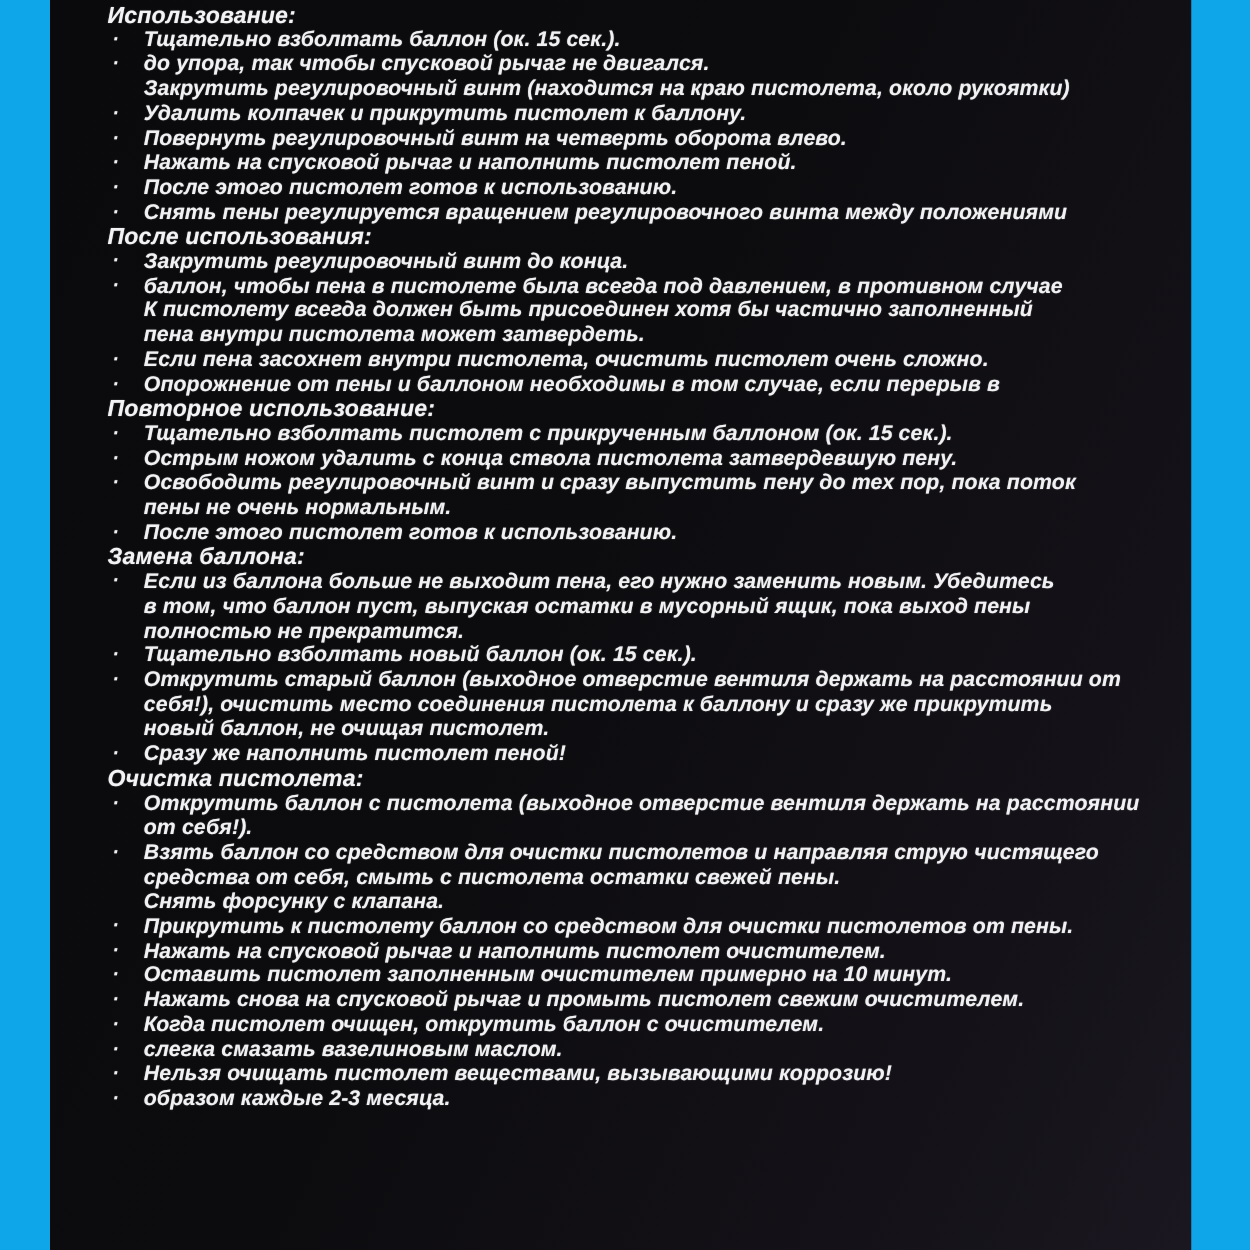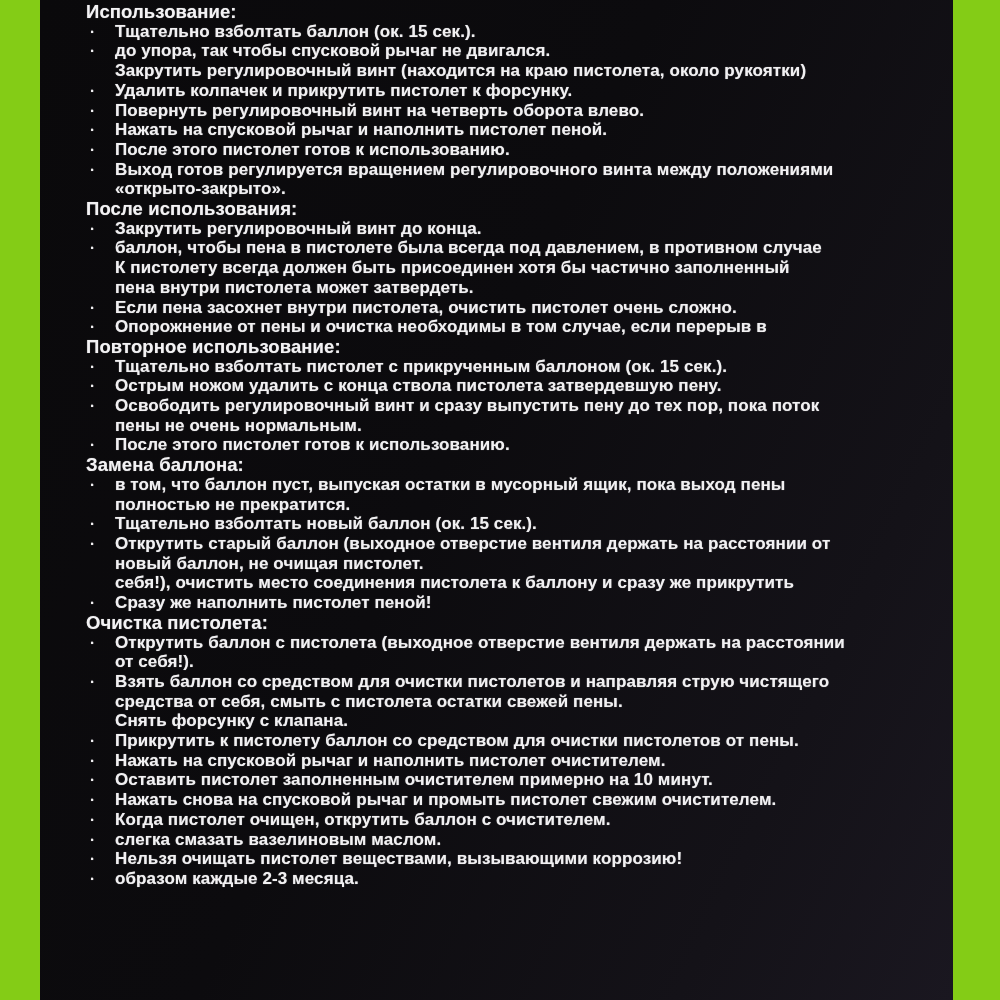--- a/index.html
+++ b/index.html
@@ -7,22 +7,23 @@
     padding: 0;
     width: 1000px;
     height: 1000px;
     background: #000000;
     overflow: hidden;
   }
   .photo {
     position: relative;
     width: 1000px;
     height: 1000px;
-    background: #84cc16;
+    background: #0ea5e9;
     font-family: "Liberation Sans", "DejaVu Sans", sans-serif;
+    font-style: italic;
   }
   
   .label {
     position: absolute;
     left: 40px;
     top: 0;
     width: 913px;
     height: 1000px;
     background: linear-gradient(115deg, #0a090b 0%, #0c0b0e 45%, #141218 80%, #1a1720 100%);
     box-sizing: border-box;
@@ -83,21 +84,21 @@
             <li class="instruction-item">
               <span class="bullet">·</span>
               <div>
                 <div class="instruction-line">до упора, так чтобы спусковой рычаг не двигался.</div>
                 <div class="instruction-line">Закрутить регулировочный винт (находится на краю пистолета, около рукоятки)</div>
               </div>
             </li>
             <li class="instruction-item">
               <span class="bullet">·</span>
               <div>
-                <div class="instruction-line">Удалить колпачек и прикрутить пистолет к форсунку.</div>
+                <div class="instruction-line">Удалить колпачек и прикрутить пистолет к баллону.</div>
               </div>
             </li>
             <li class="instruction-item">
               <span class="bullet">·</span>
               <div>
                 <div class="instruction-line">Повернуть регулировочный винт на четверть оборота влево.</div>
               </div>
             </li>
             <li class="instruction-item">
               <span class="bullet">·</span>
@@ -107,22 +108,21 @@
             </li>
             <li class="instruction-item">
               <span class="bullet">·</span>
               <div>
                 <div class="instruction-line">После этого пистолет готов к использованию.</div>
               </div>
             </li>
             <li class="instruction-item">
               <span class="bullet">·</span>
               <div>
-                <div class="instruction-line">Выход готов регулируется вращением регулировочного винта между положениями</div>
-                <div class="instruction-line">«открыто-закрыто».</div>
+                <div class="instruction-line">Снять пены регулируется вращением регулировочного винта между положениями</div>
               </div>
             </li>
           </ul>
         </section>
         <section>
           <h2 class="section-heading">После использования:</h2>
           <ul class="instruction-list">
             <li class="instruction-item">
               <span class="bullet">·</span>
               <div>
@@ -139,21 +139,21 @@
             </li>
             <li class="instruction-item">
               <span class="bullet">·</span>
               <div>
                 <div class="instruction-line">Если пена засохнет внутри пистолета, очистить пистолет очень сложно.</div>
               </div>
             </li>
             <li class="instruction-item">
               <span class="bullet">·</span>
               <div>
-                <div class="instruction-line">Опорожнение от пены и очистка необходимы в том случае, если перерыв в</div>
+                <div class="instruction-line">Опорожнение от пены и баллоном необходимы в том случае, если перерыв в</div>
               </div>
             </li>
           </ul>
         </section>
         <section>
           <h2 class="section-heading">Повторное использование:</h2>
           <ul class="instruction-list">
             <li class="instruction-item">
               <span class="bullet">·</span>
               <div>
@@ -180,36 +180,37 @@
               </div>
             </li>
           </ul>
         </section>
         <section>
           <h2 class="section-heading">Замена баллона:</h2>
           <ul class="instruction-list">
             <li class="instruction-item">
               <span class="bullet">·</span>
               <div>
+                <div class="instruction-line">Если из баллона больше не выходит пена, его нужно заменить новым. Убедитесь</div>
                 <div class="instruction-line">в том, что баллон пуст, выпуская остатки в мусорный ящик, пока выход пены</div>
                 <div class="instruction-line">полностью не прекратится.</div>
               </div>
             </li>
             <li class="instruction-item">
               <span class="bullet">·</span>
               <div>
                 <div class="instruction-line">Тщательно взболтать новый баллон (ок. 15 сек.).</div>
               </div>
             </li>
             <li class="instruction-item">
               <span class="bullet">·</span>
               <div>
                 <div class="instruction-line">Открутить старый баллон (выходное отверстие вентиля держать на расстоянии от</div>
+                <div class="instruction-line">себя!), очистить место соединения пистолета к баллону и сразу же прикрутить</div>
                 <div class="instruction-line">новый баллон, не очищая пистолет.</div>
-                <div class="instruction-line">себя!), очистить место соединения пистолета к баллону и сразу же прикрутить</div>
               </div>
             </li>
             <li class="instruction-item">
               <span class="bullet">·</span>
               <div>
                 <div class="instruction-line">Сразу же наполнить пистолет пеной!</div>
               </div>
             </li>
           </ul>
         </section>

